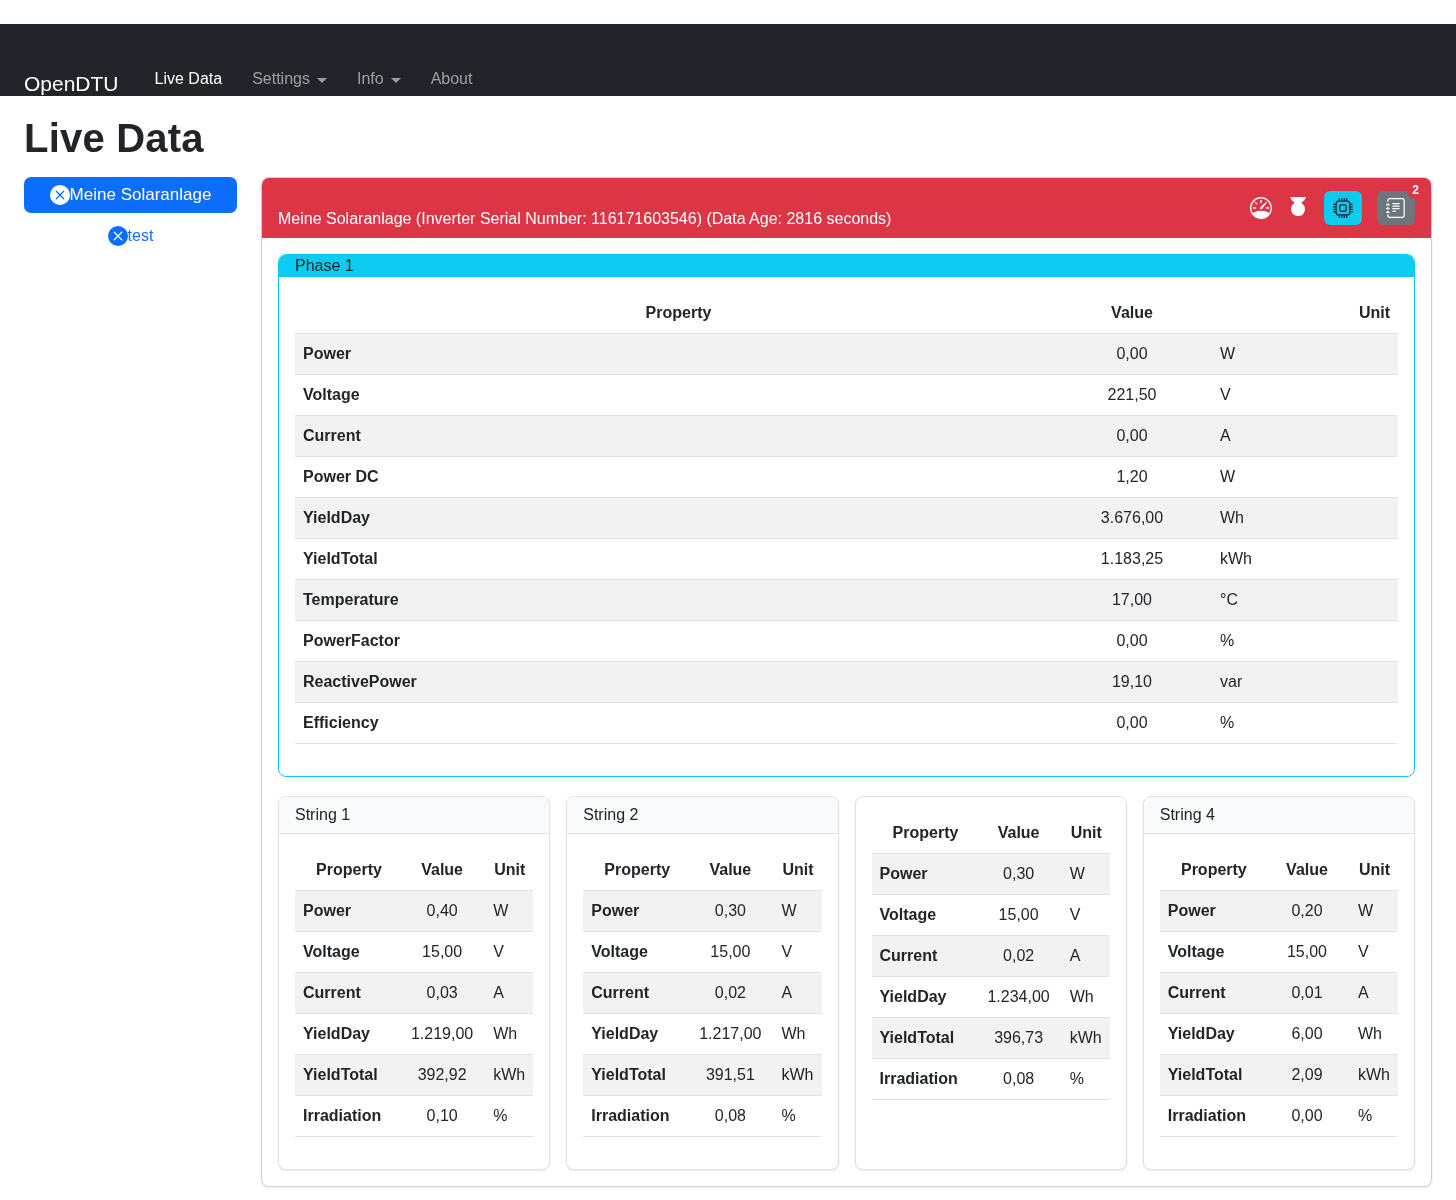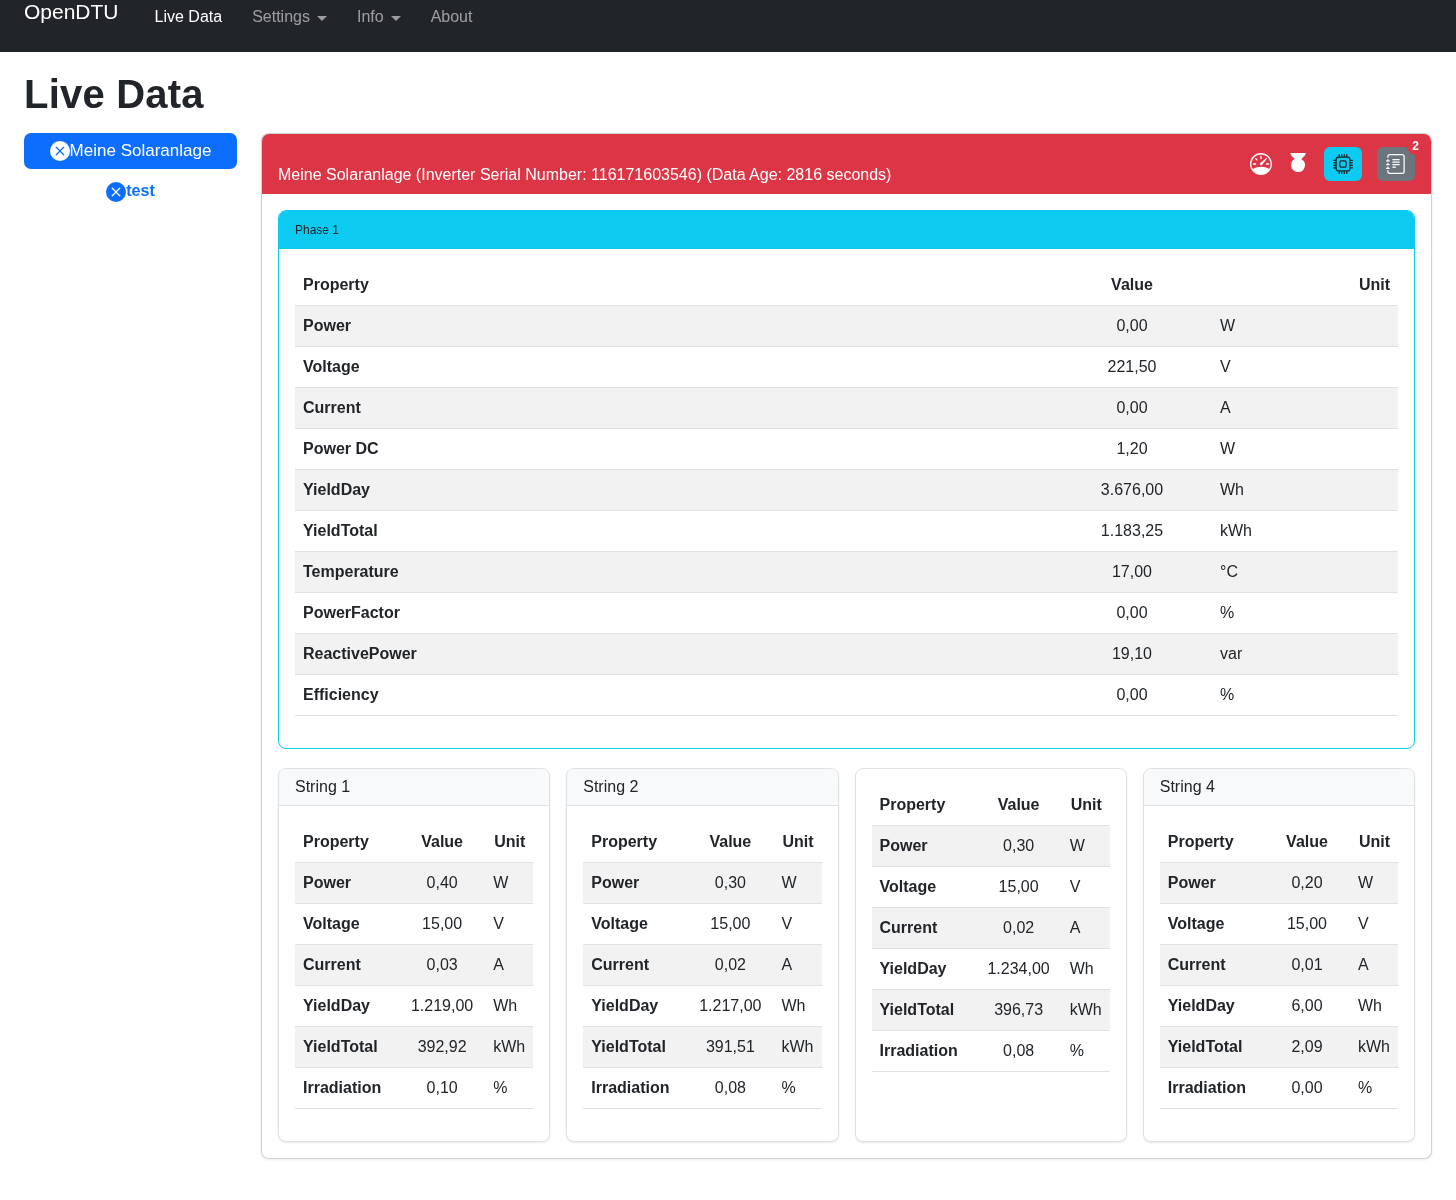--- a/index.html
+++ b/index.html
@@ -4,67 +4,67 @@
 <style>
   :root{
     --dark:#212529; --danger:#dc3545; --info:#0dcaf0;
     --primary:#0d6efd; --secondary:#6c757d; --border:#dee2e6;
   }
   *{box-sizing:border-box;}
   body{margin:0;width:1456px;min-height:1200px;background:#fff;color:#212529;
        font-family:"Liberation Sans",sans-serif;}
 
   
-  .navbar{height:52px;background:var(--dark);display:flex;align-items:flex-start;padding:0 24px;}
+  .navbar{height:72px;background:var(--dark);display:flex;align-items:flex-end;padding:0 24px;margin-top:24px;}
   .brand{color:#fff;font-size:21px;margin-right:28px;cursor:pointer;}
   .nav-item{font-size:16px;padding:8px 8px;margin-right:14px;color:rgba(255,255,255,.55);
             display:flex;align-items:center;gap:7px;cursor:pointer;}
   .nav-item.active{color:#fff;}
   .caret{width:0;height:0;border-left:5px solid transparent;border-right:5px solid transparent;
          border-top:5px solid currentColor;display:inline-block;margin-top:3px;}
 
   
   h1{font-size:40px;font-weight:700;margin:20px 24px 16px;letter-spacing:.2px;}
   .layout{display:flex;gap:24px;padding:0 24px 10px;align-items:flex-start;}
   .sidebar{flex:0 0 213px;width:213px;}
   .main{flex:1;min-width:0;}
 
   
   .inv-btn{display:flex;align-items:center;justify-content:center;gap:0;width:100%;
            background:var(--primary);color:#fff;border:none;border-radius:7px;
            padding:8px 10px;font-size:17px;cursor:pointer;font-family:inherit;}
   .inv-btn svg{flex:0 0 auto;}
-  .test-item{margin-top:13px;display:flex;align-items:flex-start;justify-content:center;
-             color:var(--primary);font-size:16px;cursor:pointer;font-weight:bold;}
+  .test-item{margin-top:13px;display:flex;align-items:center;justify-content:center;
+             color:var(--primary);font-size:16px;cursor:pointer;}
 
   
   .card{border:1px solid rgba(0,0,0,.18);border-radius:8px;background:#fff;
         box-shadow:0 1px 3px rgba(0,0,0,.08);}
   .card-header-red{background:var(--danger);color:#fff;border-radius:7px 7px 0 0;
                    padding:10px 16px;display:flex;align-items:center;justify-content:space-between;}
   .header-title{font-size:16px;margin-top:22px;}
   .icon-group{display:flex;align-items:center;gap:15px;}
   .icon-btn{background:transparent;border:none;padding:0;display:flex;align-items:center;
             color:#fff;cursor:pointer;}
   .icon-btn.cyan{background:var(--info);border-radius:6px;padding:7px 9px;color:#212529;}
   .icon-btn.gray{background:var(--secondary);border-radius:6px;padding:7px 9px;color:#fff;position:relative;}
   .badge{position:absolute;top:-9px;right:-9px;background:var(--danger);color:#fff;
          font-size:12px;font-weight:700;border-radius:9px;padding:2px 5px;line-height:1.1;}
   .card-body{padding:16px;}
 
   
   .phase-card{border:1px solid var(--info);border-radius:8px;margin-bottom:19px;background:#fff;}
-  .phase-header{background:var(--info);color:#212529;padding:12px 16px;font-size:12px;
+  .phase-header{background:var(--info);color:#212529;padding:2px 16px;font-size:16px;
                 border-radius:7px 7px 0 0;}
   .sub-body{padding:16px;}
 
   
   table{width:100%;border-collapse:collapse;font-size:16px;margin-bottom:16px;}
   th,td{padding:8px;border-bottom:1px solid var(--border);line-height:1.5;}
-  thead th{text-align:left;font-weight:700;}
+  thead th{text-align:center;font-weight:700;}
   tbody th{text-align:left;font-weight:700;}
   .val{text-align:center;}
   thead .unit{text-align:right;}
   tbody tr:nth-child(odd){background:rgba(0,0,0,.05);}
   .phase-table .val{width:140px;}
   .phase-table .unit{width:196px;padding-left:18px;}
   .string-table .val{width:78px;white-space:nowrap;}
   .string-table .unit{width:44px;padding-left:12px;}
 
   

